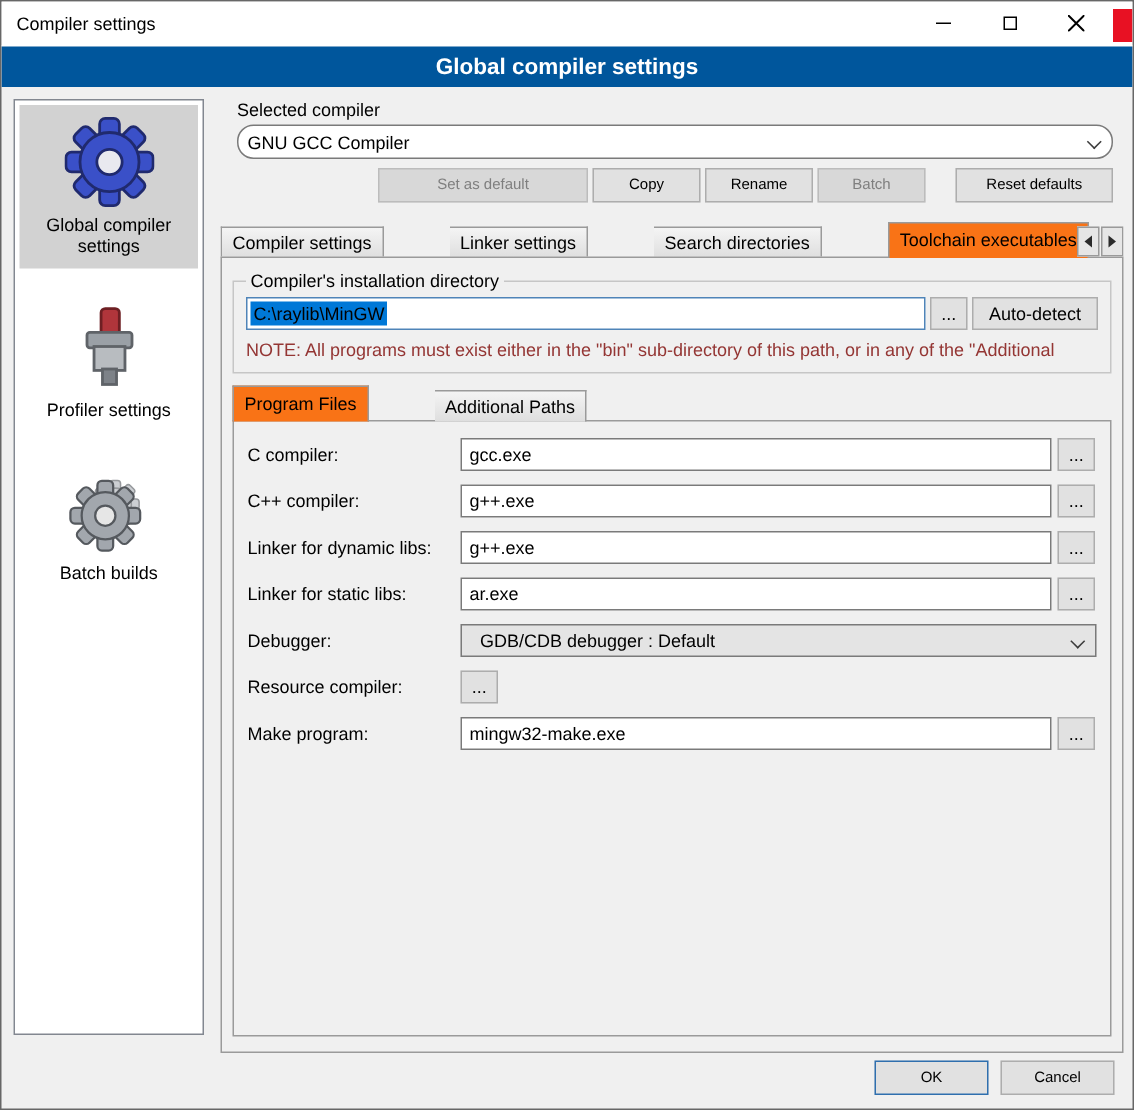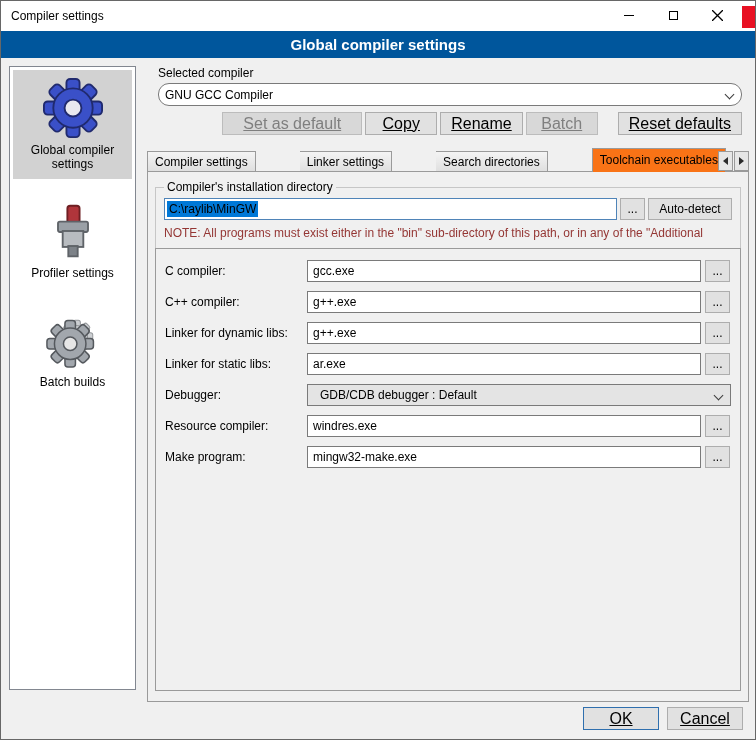--- a/index.html
+++ b/index.html
@@ -31,21 +31,21 @@
 
   
   .main { position: absolute; left: 146px; top: 60px; width: 602px; height: 641px; display: flex; flex-direction: column; }
   .lbl { margin: 5px 7px 3px 11px; }
   .combo { height: 23px; border: 1px solid #7a7a7a; background: #fff; display: flex; align-items: center; padding: 0 24px 0 6px; position: relative; white-space: nowrap; overflow: hidden; }
   .combo .chev { position: absolute; right: 8px; top: 7px; width: 7px; height: 7px; border-right: 1px solid #3c3c3c; border-bottom: 1px solid #3c3c3c; transform: rotate(45deg); }
   .combo.gray { background: #e4e4e4; padding-left: 12px; }
   .combo.topcombo { margin: 0 7px 0 11px; border-radius: 11px; }
 
   .btnrow { display: flex; justify-content: flex-end; gap: 3px; margin: 6px 7px 0 11px; }
-  .btn { height: 23px; background: #e1e1e1; border: 1px solid #adadad; font-family: inherit; font-size: 16px; padding: 0 10px; color: #000; text-decoration: underline; }
+  .btn { height: 23px; background: #e1e1e1; border: 1px solid #adadad; font-family: inherit; font-size: 10px; padding: 0 10px; color: #000; }
   .btn.wide { min-width: 72px; }
   .btn:disabled { background: #d8d8d8; border-color: #bcbcbc; color: #7f7f7f; }
   .btn.reset { margin-left: 17px; }
 
   
   .tabstrip { display: flex; align-items: flex-end; margin-top: 13px; position: relative; height: 24px; padding-right: 31px; overflow: hidden; }
   .tab { height: 21px; line-height: 20px; padding: 0 7px; background: linear-gradient(#f4f4f4, #dedede); border: 1px solid #9a9a9a; border-bottom: none; white-space: nowrap; flex-shrink: 0; }
   .tab + .tab { border-left: none; margin-left: 44px; }
   .tab.active { height: 24px; line-height: 23px; background: #f97316; position: relative; z-index: 2; border-left: 1px solid #9a9a9a; }
   .tab-arrows { position: absolute; right: 0; bottom: 1px; display: flex; gap: 1px; z-index: 3; background: #f0f0f0; }
@@ -193,20 +193,24 @@
         <div class="dirrow">
           <div class="path-input">
             <span class="sel-text">C:\raylib\MinGW</span>
           </div>
           <button class="browse">...</button>
           <button class="autodetect">Auto-detect</button>
         </div>
         <div class="note">NOTE: All programs must exist either in the "bin" sub-directory of this path, or in any of the "Additional</div>
       </fieldset>
 
+      <div class="subtabstrip">
+        <div class="tab active">Program Files</div>
+        <div class="tab">Additional Paths</div>
+      </div>
 
       <div class="subpage">
 
         <div class="frow">
           <div>C compiler:</div>
           <input class="ftext" value="gcc.exe" style="">
           <button class="browse">...</button>
         </div>
 
         <div class="frow">
@@ -230,21 +234,20 @@
         <div class="frow">
           <div>Debugger:</div>
           <div class="combo gray fcombo">
             <span>GDB/CDB debugger : Default</span>
             <span class="chev"></span>
           </div>
         </div>
 
         <div class="frow">
           <div>Resource compiler:</div>
-          <input class="ftext" value="windres.exe" style="">
           <button class="browse">...</button>
         </div>
 
         <div class="frow">
           <div>Make program:</div>
           <input class="ftext" value="mingw32-make.exe" style="">
           <button class="browse">...</button>
         </div>
 
       </div>

